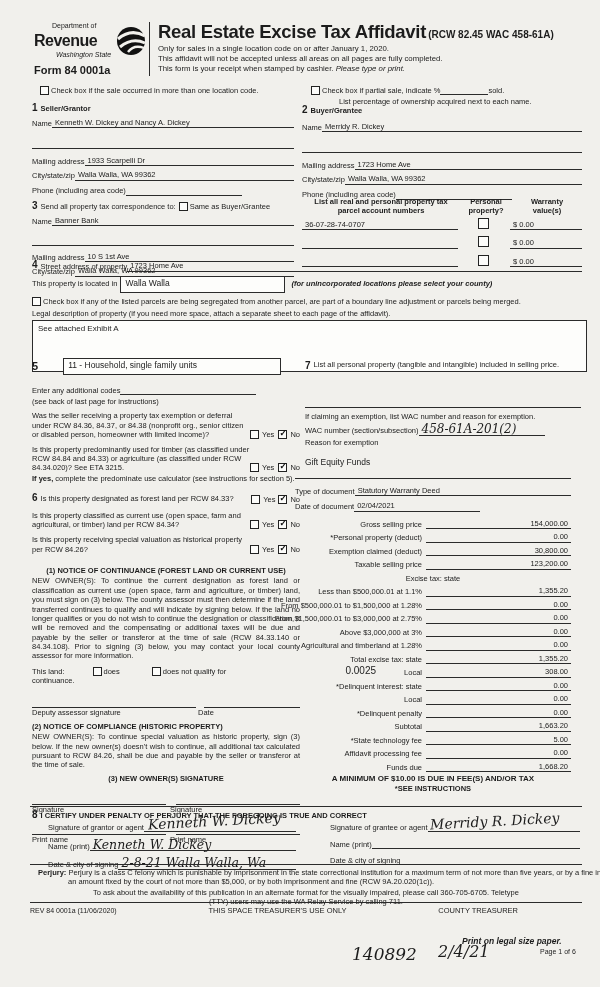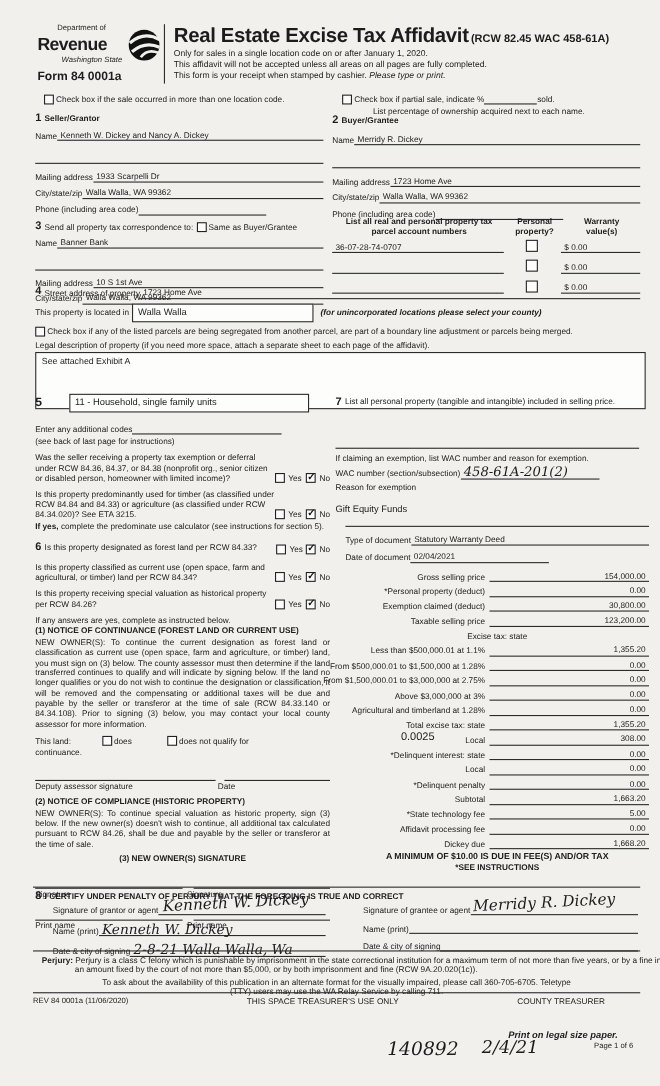--- a/index.html
+++ b/index.html
@@ -241,22 +241,21 @@
         </span>
     </div>
     <div class="q" style="margin-top:6px;">
       <span style="width:218px;">Is this property classified as current use (open space, farm and agricultural, or timber) land per RCW 84.34?</span>
       <span class="yn"><span class="cb"></span><span>Yes</span>&nbsp;<span class="cb checked"></span><span>No</span></span>
     </div>
     <div class="q" style="margin-top:6px;">
       <span style="width:218px;">Is this property receiving special valuation as historical property per RCW 84.26?</span>
       <span class="yn"><span class="cb"></span><span>Yes</span>&nbsp;<span class="cb checked"></span><span>No</span></span>
     </div>
-    <div style="margin-top:5px;">If any answers are yes, complete as instructed below.</div>
-    <div class="b" style="margin-top:0;">(1) NOTICE OF CONTINUANCE (FOREST LAND OR CURRENT USE)</div>
+    <div class="b" style="margin-top:12px;text-align:center;">(1) NOTICE OF CONTINUANCE (FOREST LAND OR CURRENT USE)</div>
     <div style="margin-top:1px;text-align:justify;">NEW OWNER(S): To continue the current designation as forest land or classification as current use (open space, farm and agriculture, or timber) land, you must sign on (3) below. The county assessor must then determine if the land transferred continues to qualify and will indicate by signing below. If the land no longer qualifies or you do not wish to continue the designation or classification, it will be removed and the compensating or additional taxes will be due and payable by the seller or transferor at the time of sale (RCW 84.33.140 or 84.34.108). Prior to signing (3) below, you may contact your local county assessor for more information.</div>
     <div class="row" style="margin-top:6px;align-items:center;">
       <span>This land:</span>
       <span class="cb" style="margin-left:28px;"></span>
       <span>does</span>
       <span class="cb" style="margin-left:32px;"></span>
       <span>does not qualify for</span>
     </div>
     <div>continuance.</div>
     <div class="row" style="margin-top:12px;">
@@ -281,21 +280,21 @@
     <div class="row" style="margin-top:10px;">
       <span class="fill" style="flex:0 0 128px;"></span>
       <span class="fill" style="flex:1;margin-left:10px;"></span>
     </div>
     <div class="row">
       <span style="flex:0 0 138px;">Print name</span>
       <span>Print name</span>
     </div>
   </div>
 
-  <div class="abs" style="left:314px;top:478px;width:276px;">
+  <div class="abs" style="left:295px;top:478px;width:276px;">
     <div class="hr"></div>
     <div class="row" style="margin-top:7px;">
       <span class="lbl">Type of document</span>
       <span class="fill">Statutory Warranty Deed</span>
     </div>
     <div class="row" style="margin-top:5px;">
       <span class="lbl">Date of document</span>
       <span class="fill" style="flex:0 0 120px;">02/04/2021</span>
     </div>
 
@@ -366,21 +365,21 @@
         </div>
       <div class="fin-row">
           <span class="fin-label">*State technology fee</span>
           <span class="fin-line">5.00</span>
         </div>
       <div class="fin-row">
           <span class="fin-label">Affidavit processing fee</span>
           <span class="fin-line">0.00</span>
         </div>
       <div class="fin-row">
-          <span class="fin-label">Dickey due</span>
+          <span class="fin-label">Funds due</span>
           <span class="fin-line">1,668.20</span>
         </div>
     </div>
     <div class="b" style="text-align:center;margin-top:2px;font-size:8px;">A MINIMUM OF $10.00 IS DUE IN FEE(S) AND/OR TAX</div>
     <div class="b" style="text-align:center;font-size:7.5px;">*SEE INSTRUCTIONS</div>
   </div>
 
   <div class="abs hr" style="left:30px;top:806px;width:552px;"></div>
   <div class="abs" style="left:32px;top:809px;width:552px;">
     <div><span class="secnum">8</span><span class="b">I CERTIFY UNDER PENALTY OF PERJURY THAT THE FOREGOING IS TRUE AND CORRECT</span></div>
@@ -423,20 +422,20 @@
     <span class="b">Perjury:</span><span> Perjury is a class C felony which is punishable by imprisonment in the state correctional institution for a maximum term of not more than five years, or by a fine in an amount fixed by the court of not more than $5,000, or by both imprisonment and fine (RCW 9A.20.020(1c)).</span>
   </div>
   <div class="abs" style="left:30px;top:888px;width:552px;text-align:center;">
     <div>To ask about the availability of this publication in an alternate format for the visually impaired, please call 360-705-6705. Teletype</div>
     <div>(TTY) users may use the WA Relay Service by calling 711.</div>
   </div>
   <div class="abs hr" style="left:30px;top:902px;width:552px;"></div>
   <div class="abs row" style="left:30px;top:906px;width:552px;justify-content:space-between;">
     <span class="tiny">REV 84 0001a (11/06/2020)</span>
     <span>THIS SPACE TREASURER'S USE ONLY</span>
-    <span style="margin-right:32px;">COUNTY TREASURER</span>
+    <span style="margin-right:64px;">COUNTY TREASURER</span>
   </div>
   <div class="abs b i" style="left:462px;top:936px;font-size:8.5px;">Print on legal size paper.</div>
   <div class="abs" style="left:540px;top:948px;font-size:7px;">Page 1 of 6</div>
   <div class="abs hand" style="left:352px;top:944px;font-size:17px;">140892</div>
   <div class="abs hand" style="left:438px;top:942px;font-size:16px;">2/4/21</div>
 
 </div>
 
 </body></html>

